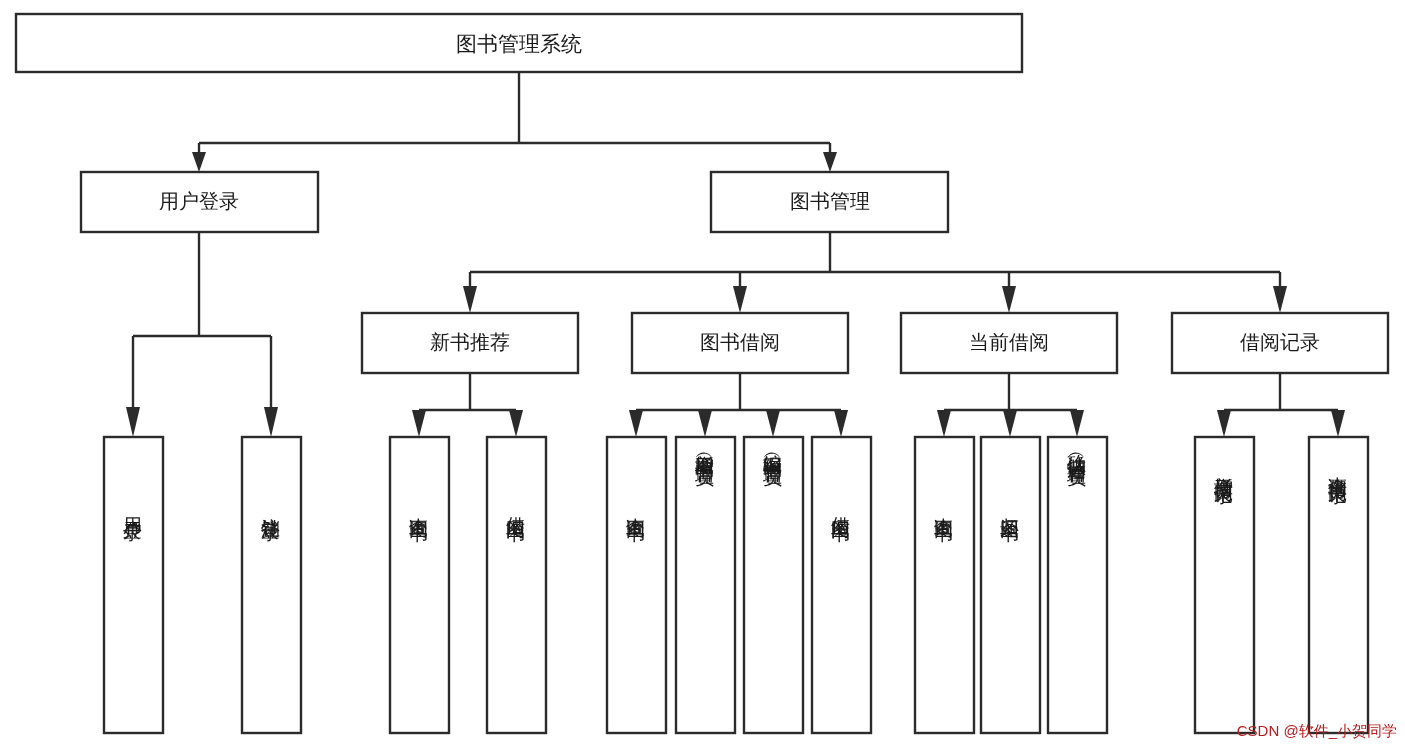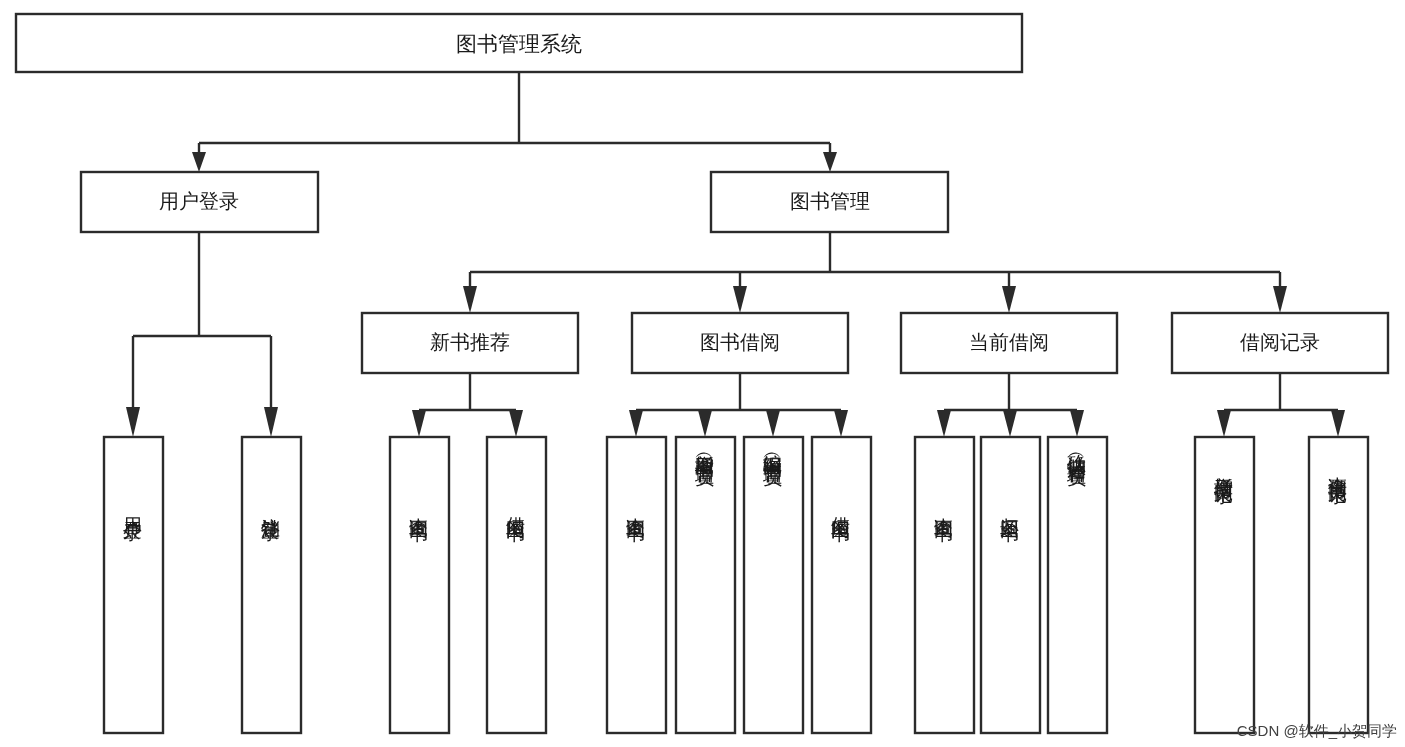--- a/index.html
+++ b/index.html
@@ -58,21 +58,21 @@
   }
   .title-label {
     font-size: 21px;
   }
   .watermark {
     position: absolute;
     right: 8px;
     bottom: 6px;
     font-family: "Liberation Sans", "DejaVu Sans", sans-serif;
     font-size: 15px;
-    color: #404040;
+    color: #b91c1c;
     white-space: nowrap;
     pointer-events: none;
   }
 </style>
 </head>
 <body>
 
 <div id="diagram-root">
 
   <svg id="flow" viewBox="0 0 1405 747">

